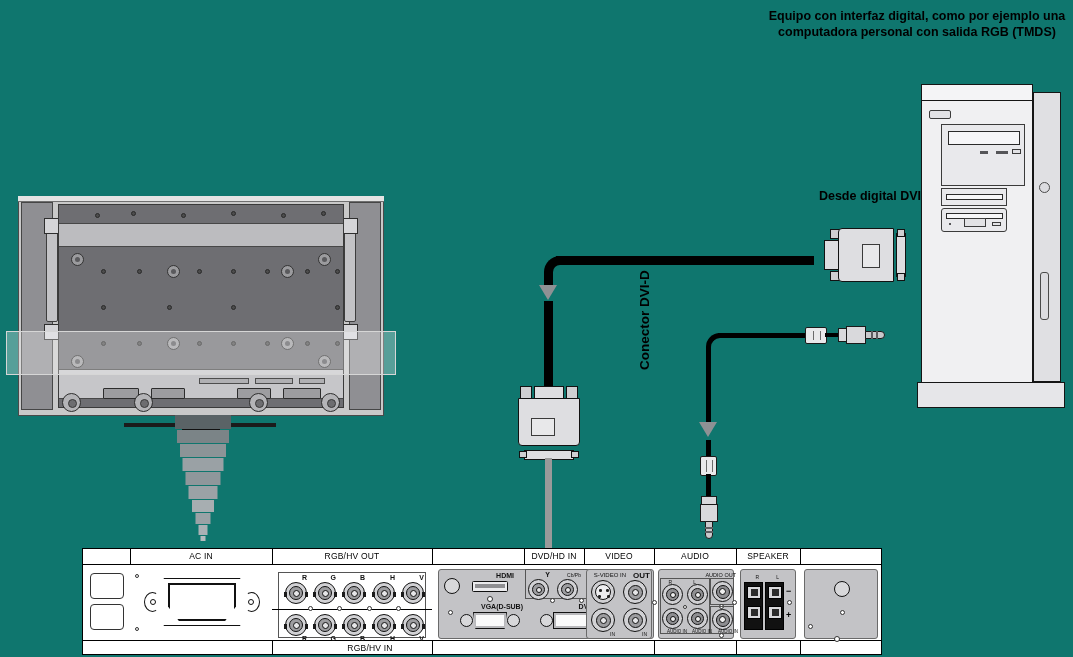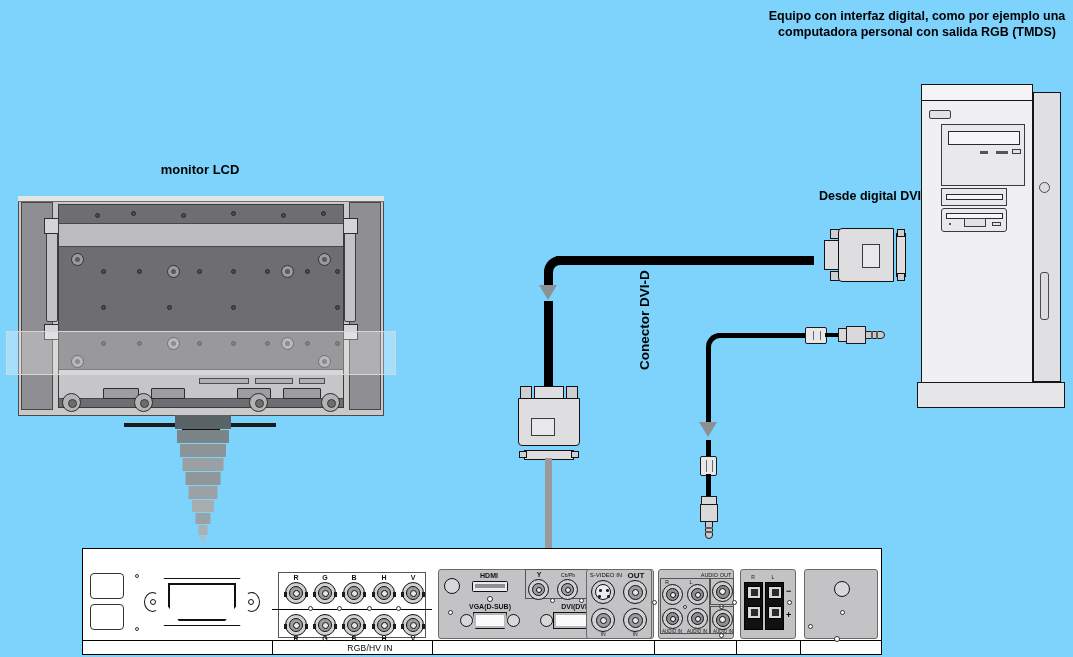--- a/index.html
+++ b/index.html
@@ -5,21 +5,21 @@
   * { box-sizing: border-box; }
   html, body {
     margin: 0; padding: 0;
     background: #ffffff;
     font-family: "Liberation Sans", sans-serif;
   }
   #stage {
     position: relative;
     width: 1073px;
     height: 657px;
-    background: #7dd3fc;
+    background: #0f766e;
     overflow: hidden;
   }
   .abs { position: absolute; }
 
   
   .title {
     font-weight: bold;
     color: #000000;
     text-align: center;
     line-height: 1.28;
@@ -201,21 +201,21 @@
     display: flex; align-items: center; justify-content: center;
     letter-spacing: .2px;
   }
   .hdr-div { position: absolute; top: 0; width: 1.4px; height: 100%; background: #000; }
 
   .pblock {
     position: absolute; background: #c3c3c6; border: 1.2px solid #6a6a6a;
     border-radius: 3px;
   }
   .plabel {
-    position: absolute; font-size: 7px; color: #111; text-align: center;
+    position: absolute; font-size: 7px; color: #111; text-align: right;
     white-space: nowrap; font-weight: bold;
   }
   .plabel.tiny { font-size: 5px; font-weight: normal; }
 
   
   .bnc { position: absolute; }
   .bnc .r1 {
     position: absolute; inset: 0; border-radius: 50%;
     background: #d2d2d5; border: 1.5px solid #111;
   }
@@ -312,21 +312,20 @@
     position: absolute; border-radius: 50%; background: #fff; border: 1.1px solid #333;
   }
 </style>
 </head>
 <body>
 
 <div id="stage">
 
   <div class="title abs" id="pc-title">Equipo con interfaz digital, como por ejemplo una computadora personal con salida RGB (TMDS)</div>
 
-  <div class="title abs" id="monitor-title">monitor LCD</div>
 
   <div class="title abs" id="dvi-out-title">Desde digital DVI</div>
 
   <div class="abs" id="dvi-conn-title">Conector DVI-D</div>
 
   <div class="abs" id="monitor">
     <div class="mon-outer"></div>
     <div class="mon-topstrip"></div>
 
     <div class="mon-side left"></div>
@@ -508,20 +507,39 @@
       <div class="pc-btn" style="left:50px; top:13px; width:9px; height:4px;"></div>
     </div>
 
     <div class="pc-sidebar-strip" style="left:125px; top:190px; width:9px; height:48px;"></div>
     <div class="pc-sidebar-strip" style="left:124px; top:100px; width:11px; height:11px; border-radius:50%;"></div>
   </div>
 
   <div class="abs" id="panel">
     <div class="panel-frame"></div>
 
+    <div class="panel-hdr">
+      <div class="hdr-div" style="left:48px;"></div>
+      <div class="hdr-div" style="left:190px;"></div>
+      <div class="hdr-div" style="left:350px;"></div>
+      <div class="hdr-div" style="left:442px;"></div>
+      <div class="hdr-div" style="left:502px;"></div>
+      <div class="hdr-div" style="left:572px;"></div>
+      <div class="hdr-div" style="left:654px;"></div>
+      <div class="hdr-div" style="left:718px;"></div>
+
+      <div class="hdr-cell" style="left:48px; width:142px;">AC IN</div>
+      <div class="hdr-cell" style="left:190px; width:160px;">RGB/HV OUT</div>
+      <div class="hdr-cell" style="left:350px; width:92px;"></div>
+      <div class="hdr-cell" style="left:442px; width:60px;">DVD/HD IN</div>
+      <div class="hdr-cell" style="left:502px; width:70px;">VIDEO</div>
+      <div class="hdr-cell" style="left:572px; width:82px;">AUDIO</div>
+      <div class="hdr-cell" style="left:654px; width:64px;">SPEAKER</div>
+      <div class="hdr-cell" style="left:718px; width:82px;"></div>
+    </div>
 
     <div class="panel-ftr">
       <div class="hdr-div" style="left:190px;"></div>
       <div class="hdr-div" style="left:350px;"></div>
       <div class="hdr-div" style="left:572px;"></div>
       <div class="hdr-div" style="left:654px;"></div>
       <div class="hdr-div" style="left:718px;"></div>
       <div class="ftr-cell" style="left:208px; width:160px;">RGB/HV IN</div>
     </div>
 

